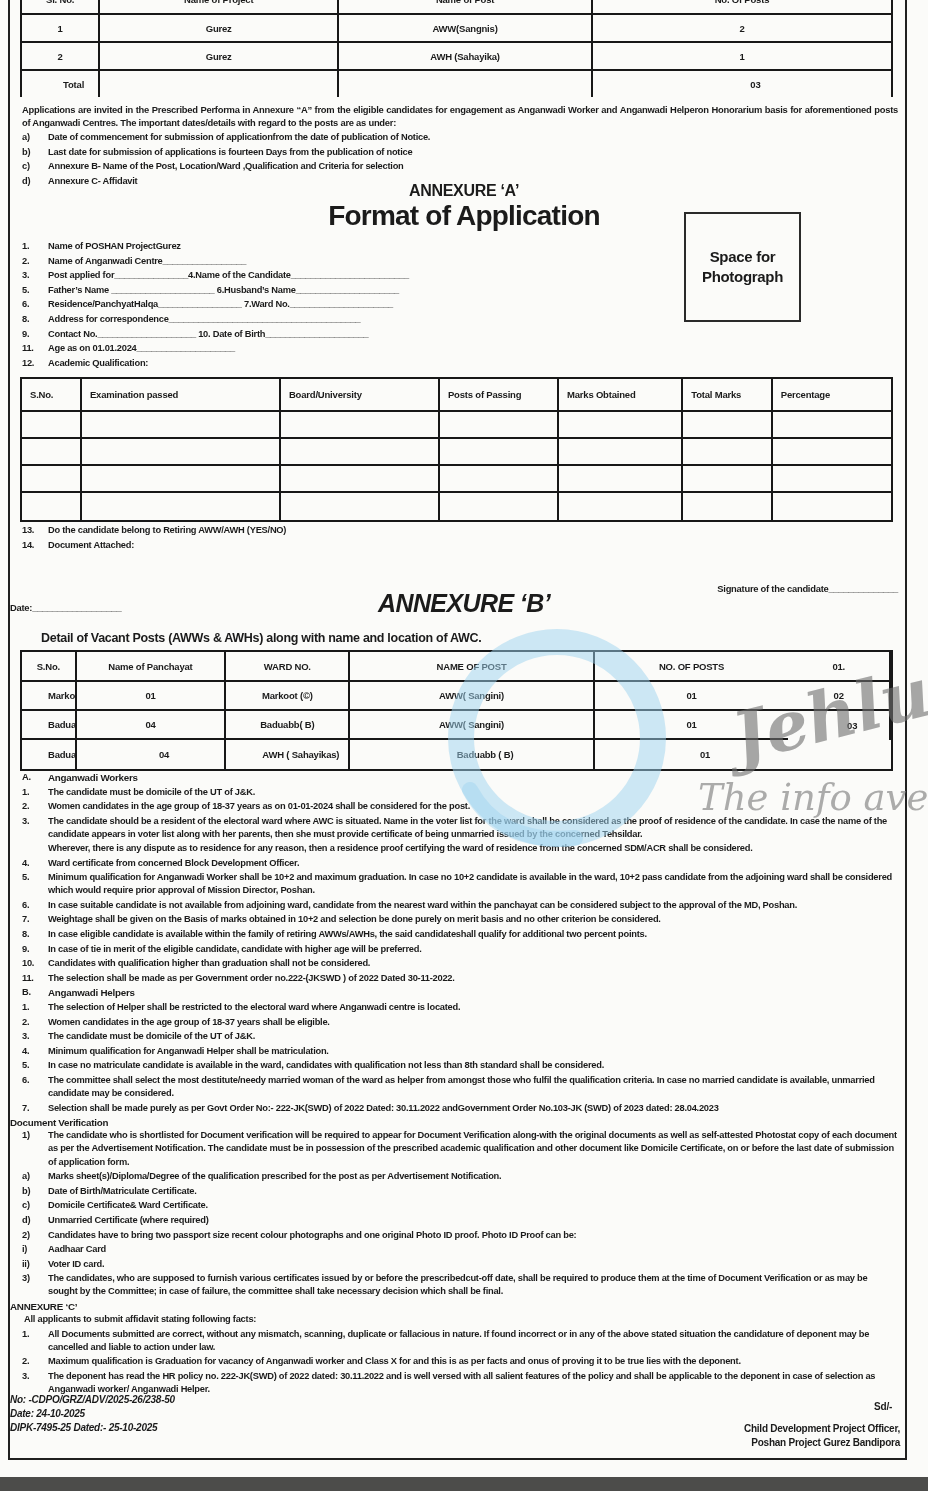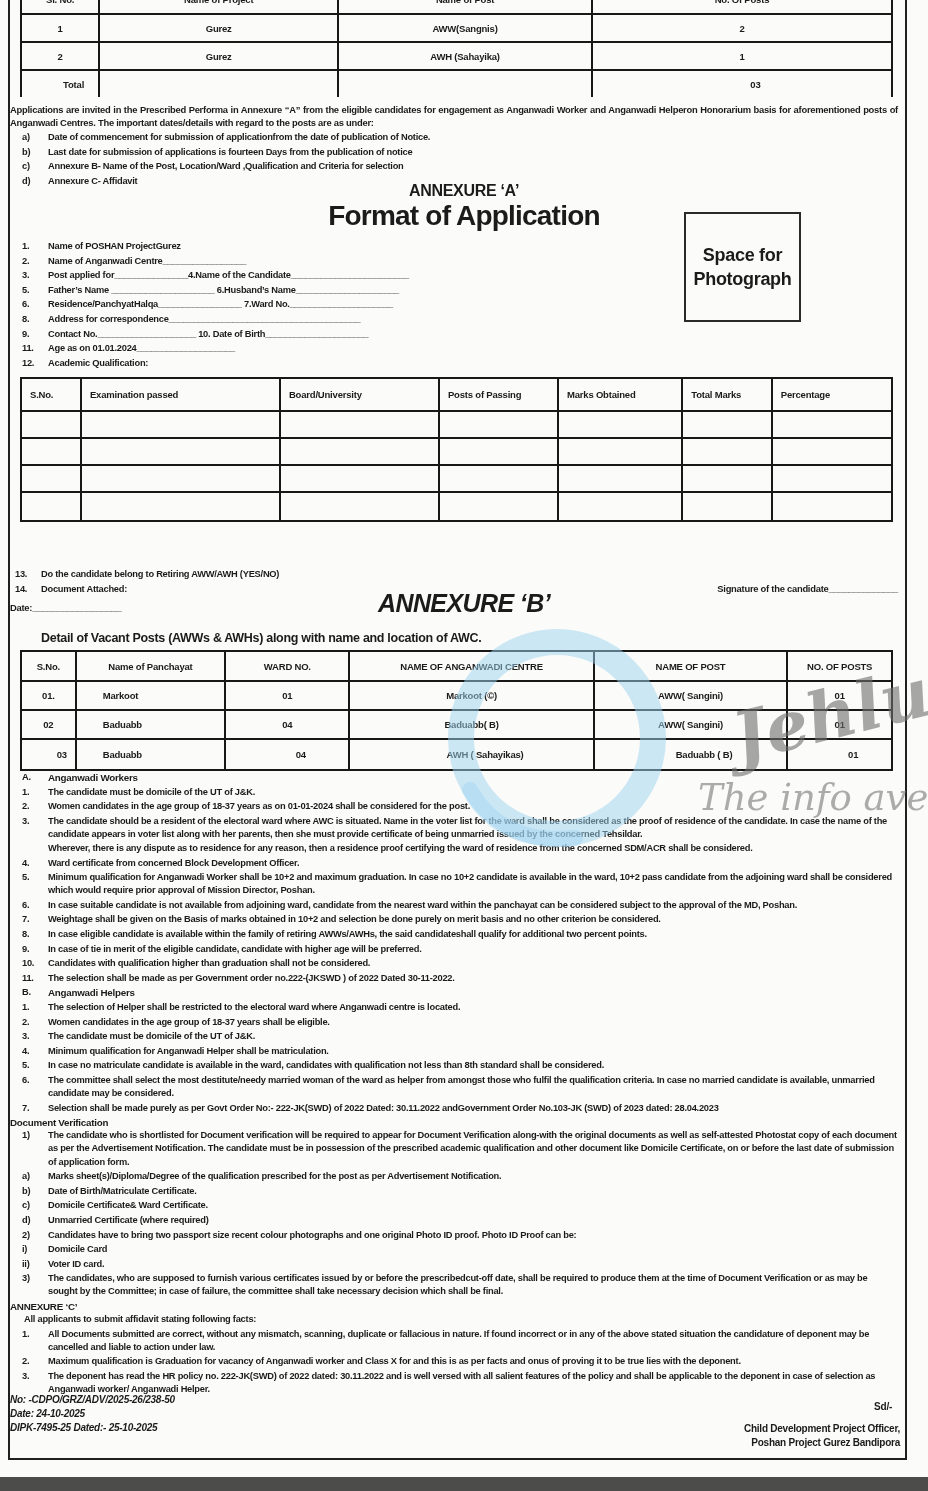--- a/index.html
+++ b/index.html
@@ -54,21 +54,21 @@
   .hd-line { font-size:9.8px; }
 
   .annexa-title { left:0; top:182px; width:928px; text-align:center; font-size:16px; letter-spacing:-0.3px; }
   .format-heading { left:0; top:200px; width:928px; text-align:center; font-size:28px; letter-spacing:-0.8px; }
   .annexb-title { left:0; top:589px; width:928px; text-align:center; font-size:25px; letter-spacing:-0.6px;font-style:italic; }
   .annexb-sub { left:10px; top:631px; font-size:12.5px; letter-spacing:-0.3px;padding-left:31px; }
 
   .photo-box {
     position:absolute; left:684px; top:212px; width:117px; height:110px;
     border:2px solid #2a2a2a; display:flex; align-items:center; justify-content:center;
-    text-align:center; font-size:18px; font-weight:bold; line-height:1.35;
+    text-align:center; font-size:15px; font-weight:bold; line-height:1.35;
     letter-spacing:-0.3px; padding:0 14px;
   }
 
   .sig-line { right:30px; top:583px; font-size:9.4px; text-align:right; }
   .date-line { left:10px; top:602px; font-size:9.4px; }
 
   .sd { right:36px; top:1401px; font-size:10px; text-align:right; }
   .footer-left { left:10px; top:1393px; font-size:10px; line-height:14px;font-style:italic; }
   .footer-right { right:28px; top:1422px; font-size:10px; line-height:14px; text-align:right; }
 
@@ -96,21 +96,21 @@
         <div>Gurez</div>
         <div>AWH (Sahayika)</div>
         <div class="lc">1</div>
         <div class="lr">Total</div>
         <div class="lr"></div>
         <div class="lr"></div>
         <div class="lc lr">03</div>
       </div>
   </div>
 
-  <div class="blk para" style="left:10px; top:103px; width:888px;">Applications are invited in the Prescribed Performa in Annexure “A” from the eligible candidates for engagement as Anganwadi Worker and Anganwadi Helperon Honorarium basis for aforementioned posts of Anganwadi Centres. The important dates/details with regard to the posts are as under:</div>
+  <div class="blk para" style="left:10px; top:103px; width:888px;padding-left:12px;">Applications are invited in the Prescribed Performa in Annexure “A” from the eligible candidates for engagement as Anganwadi Worker and Anganwadi Helperon Honorarium basis for aforementioned posts of Anganwadi Centres. The important dates/details with regard to the posts are as under:</div>
   <div class="blk list" style="left:10px; top:131px; width:888px;" id="intro-list">
       <div class="li">
         <span class="num">a)</span>
         <span class="txt">
           <div>Date of commencement for submission of applicationfrom the date of publication of Notice.</div>
         </span>
       </div>
       <div class="li">
         <span class="num">b)</span>
         <span class="txt">
@@ -224,21 +224,21 @@
       <div class="lc"></div>
       <div class="lr"></div>
       <div class="lr"></div>
       <div class="lr"></div>
       <div class="lr"></div>
       <div class="lr"></div>
       <div class="lr"></div>
       <div class="lc lr"></div>
     </div>
 
-  <div class="blk list" style="left:3px; top:524px; width:660px;margin-top:44px;" id="items-1314">
+  <div class="blk list" style="left:10px; top:524px; width:660px;" id="items-1314">
       <div class="li">
         <span class="num">13.</span>
         <span class="txt">
           <div>Do the candidate belong to  Retiring AWW/AWH  (YES/NO)</div>
         </span>
       </div>
       <div class="li">
         <span class="num">14.</span>
         <span class="txt">
           <div>Document Attached:</div>
@@ -249,21 +249,20 @@
   <div class="blk sig-line">Signature of the candidate______________</div>
   <div class="blk date-line">Date:__________________</div>
 
   <div class="blk annexb-title">ANNEXURE ‘B’</div>
   <div class="blk annexb-sub">Detail of Vacant Posts (AWWs &amp; AWHs) along with name and location of AWC.</div>
 
   <div class="tbl t3" id="tbl-vacant">
       <div class="h">S.No.</div>
       <div class="h">Name of Panchayat</div>
       <div class="h">WARD NO.</div>
-      <div class="h">NAME OF ANGANWADI CENTRE</div>
       <div class="h">NAME OF POST</div>
       <div class="h lc">NO. OF POSTS</div>
       <div>01.</div>
       <div class="left">Markoot</div>
       <div>01</div>
       <div>Markoot  (©)</div>
       <div>AWW( Sangini)</div>
       <div class="lc">01</div>
       <div>02</div>
       <div class="left">Baduabb</div>
@@ -434,21 +433,21 @@
       </div>
       <div class="li">
         <span class="num">2)</span>
         <span class="txt">
           <div>Candidates have to bring two passport size recent colour photographs and one original Photo ID proof. Photo ID Proof can be:</div>
         </span>
       </div>
       <div class="li">
         <span class="num">i)</span>
         <span class="txt">
-          <div>Domicile Card</div>
+          <div>Aadhaar Card</div>
         </span>
       </div>
       <div class="li">
         <span class="num">ii)</span>
         <span class="txt">
           <div>Voter ID card.</div>
         </span>
       </div>
       <div class="li">
         <span class="num">3)</span>

